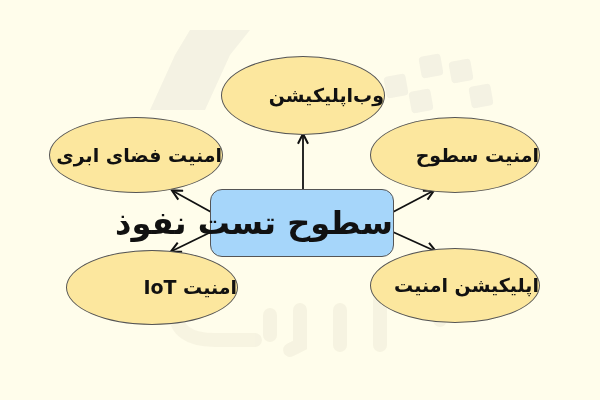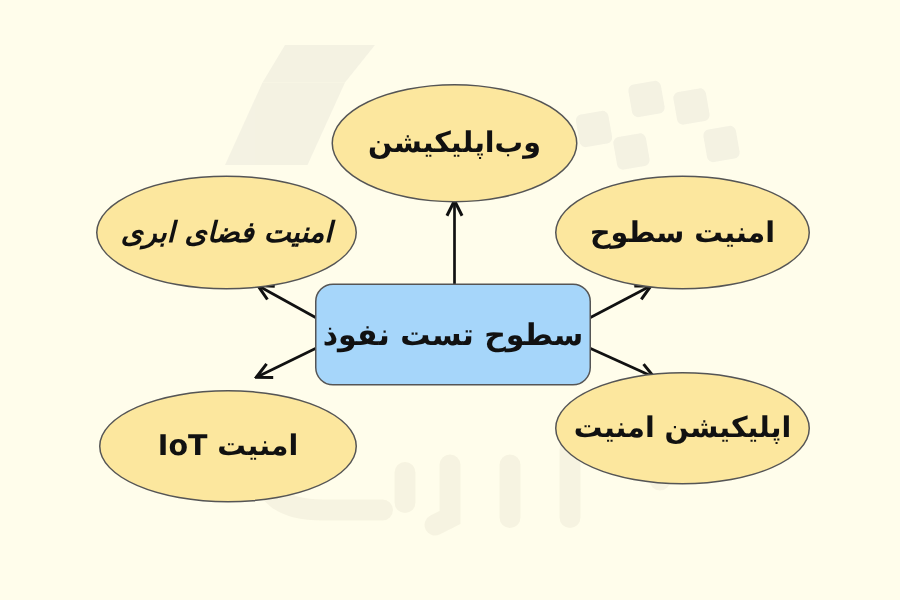--- a/index.html
+++ b/index.html
@@ -22,38 +22,38 @@
     .watermark {
       position: absolute;
       left: 0; top: 0;
       width: 600px; height: 400px;
       pointer-events: none;
     }
     .node {
       position: absolute;
       display: flex;
       align-items: center;
-      justify-content: center;
+      justify-content: flex-start;
       box-sizing: border-box;
       color: #111;
       direction: rtl;
       white-space: nowrap;
     }
     .ellipse {
       background: #fce79e;
       border: 1.3px solid #555;
       border-radius: 50%;
       font-size: 19px;
       font-weight: bold;
     }
     .center-box {
       background: #a6d6fa;
       border: 1.3px solid #555;
       border-radius: 12px;
-      font-size: 20px;
+      font-size: 32px;
       font-weight: bold;
     }
     .label {
       display: inline-block;
       line-height: 1;
     }
   </style>
 </head>
 <body>
 
@@ -93,27 +93,27 @@
 </svg>
 
 <div class="node center-box" style="left:210px; top:189px; width:184px; height:68px;">
   <span class="label">سطوح تست نفوذ</span>
 </div>
 
 <div class="node ellipse" style="left:221px; top:56px; width:164px; height:79px;">
   <span class="label">وب‌اپلیکیشن</span>
 </div>
 
-<div class="node ellipse" style="left:64px; top:117px; width:174px; height:76px;font-style:italic;">
+<div class="node ellipse" style="left:49px; top:117px; width:174px; height:76px;">
   <span class="label">امنیت فضای ابری</span>
 </div>
 
 <div class="node ellipse" style="left:370px; top:117px; width:170px; height:76px;">
   <span class="label">امنیت سطوح</span>
 </div>
 
-<div class="node ellipse" style="left:66px; top:260px; width:172px; height:75px;">
+<div class="node ellipse" style="left:66px; top:250px; width:172px; height:75px;">
   <span class="label">امنیت IoT</span>
 </div>
 
 <div class="node ellipse" style="left:370px; top:248px; width:170px; height:75px;">
   <span class="label">اپلیکیشن امنیت</span>
 </div>
 
 </body></html>

